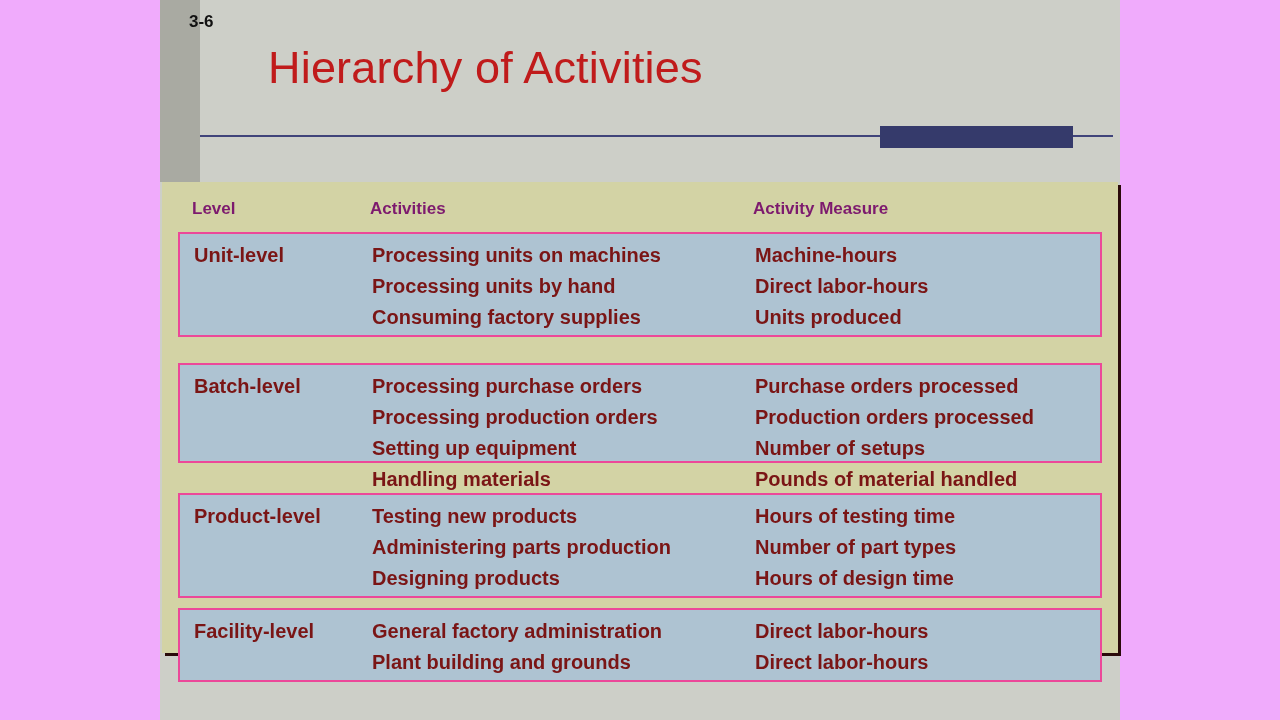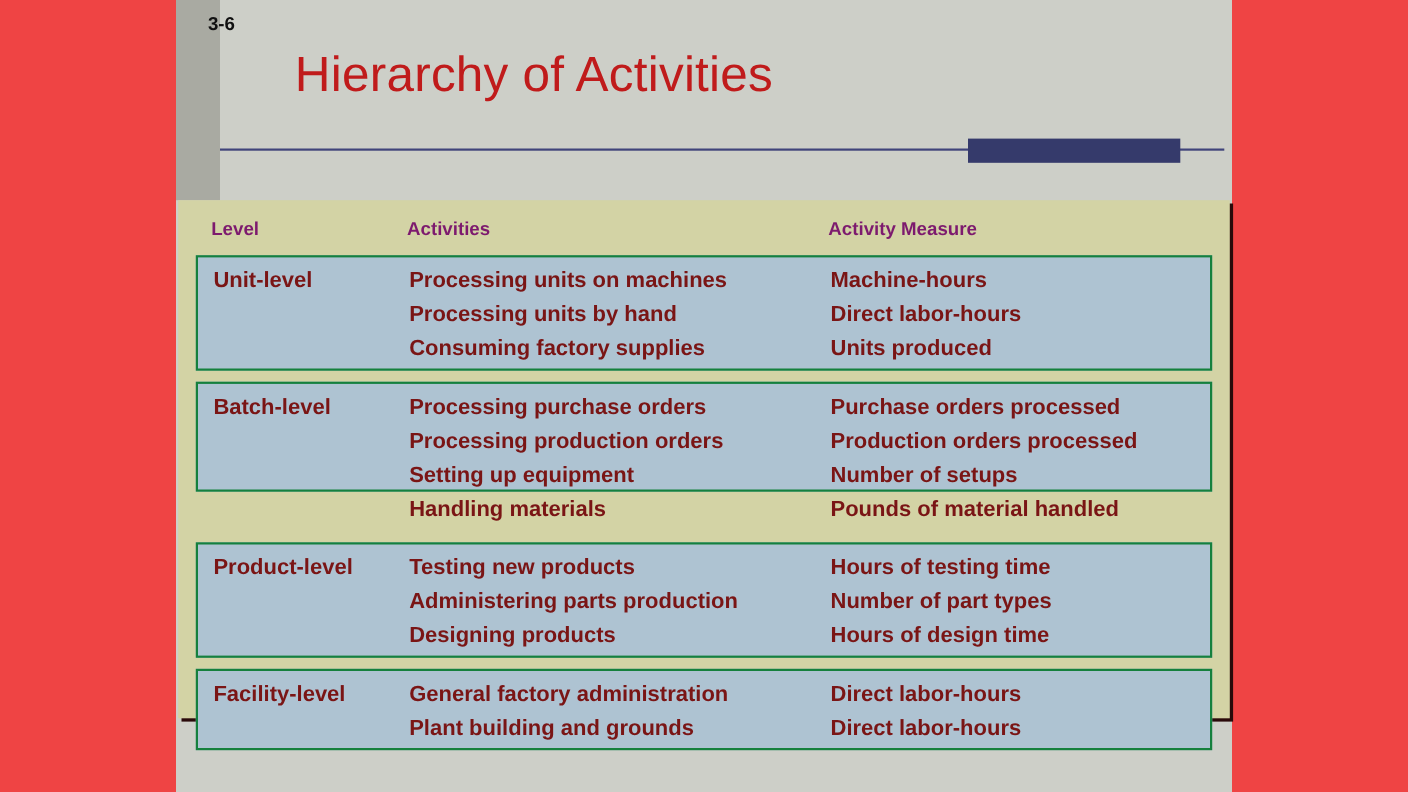--- a/index.html
+++ b/index.html
@@ -10,21 +10,21 @@
     width: 1280px;
     height: 720px;
     overflow: hidden;
     font-family: "Liberation Sans", sans-serif;
   }
 
   #stage {
     position: relative;
     width: 1280px;
     height: 720px;
-    background: #ef4444;
+    background: #f0abfc;
   }
 
   
   .slide {
     position: absolute;
     left: 160px;
     top: 0px;
     width: 960px;
     height: 720px;
     background: #cdcfc8;
@@ -124,21 +124,21 @@
     line-height: 30px;
     top: 0;
   }
 
   
   .block {
     position: absolute;
     left: 16px;
     width: 924px;
     background: #aec3d2;
-    border: 2px solid #15803d;
+    border: 2px solid #ec4899;
     box-sizing: border-box;
   }
 
   .block .row {
     position: absolute;
     left: 0;
     width: 100%;
     height: 31px;
   }
   .block .row span {
@@ -188,21 +188,21 @@
               <span class="col-level"></span>
               <span class="col-act">Processing units by hand</span>
               <span class="col-meas">Direct labor-hours</span>
             </div>
             <div class="row" style="top: 68px;">
               <span class="col-level"></span>
               <span class="col-act">Consuming factory supplies</span>
               <span class="col-meas">Units produced</span>
             </div>
           </div>
-          <div class="block" style="top: 165px; height: 100px;">
+          <div class="block" style="top: 181px; height: 100px;">
             <div class="row" style="top: 6px;">
               <span class="col-level">Batch-level</span>
               <span class="col-act">Processing purchase orders</span>
               <span class="col-meas">Purchase orders processed</span>
             </div>
             <div class="row" style="top: 37px; padding-left: 48px;">
               <span class="col-level"></span>
               <span class="col-act">Processing production orders</span>
               <span class="col-meas">Production orders processed</span>
             </div>

